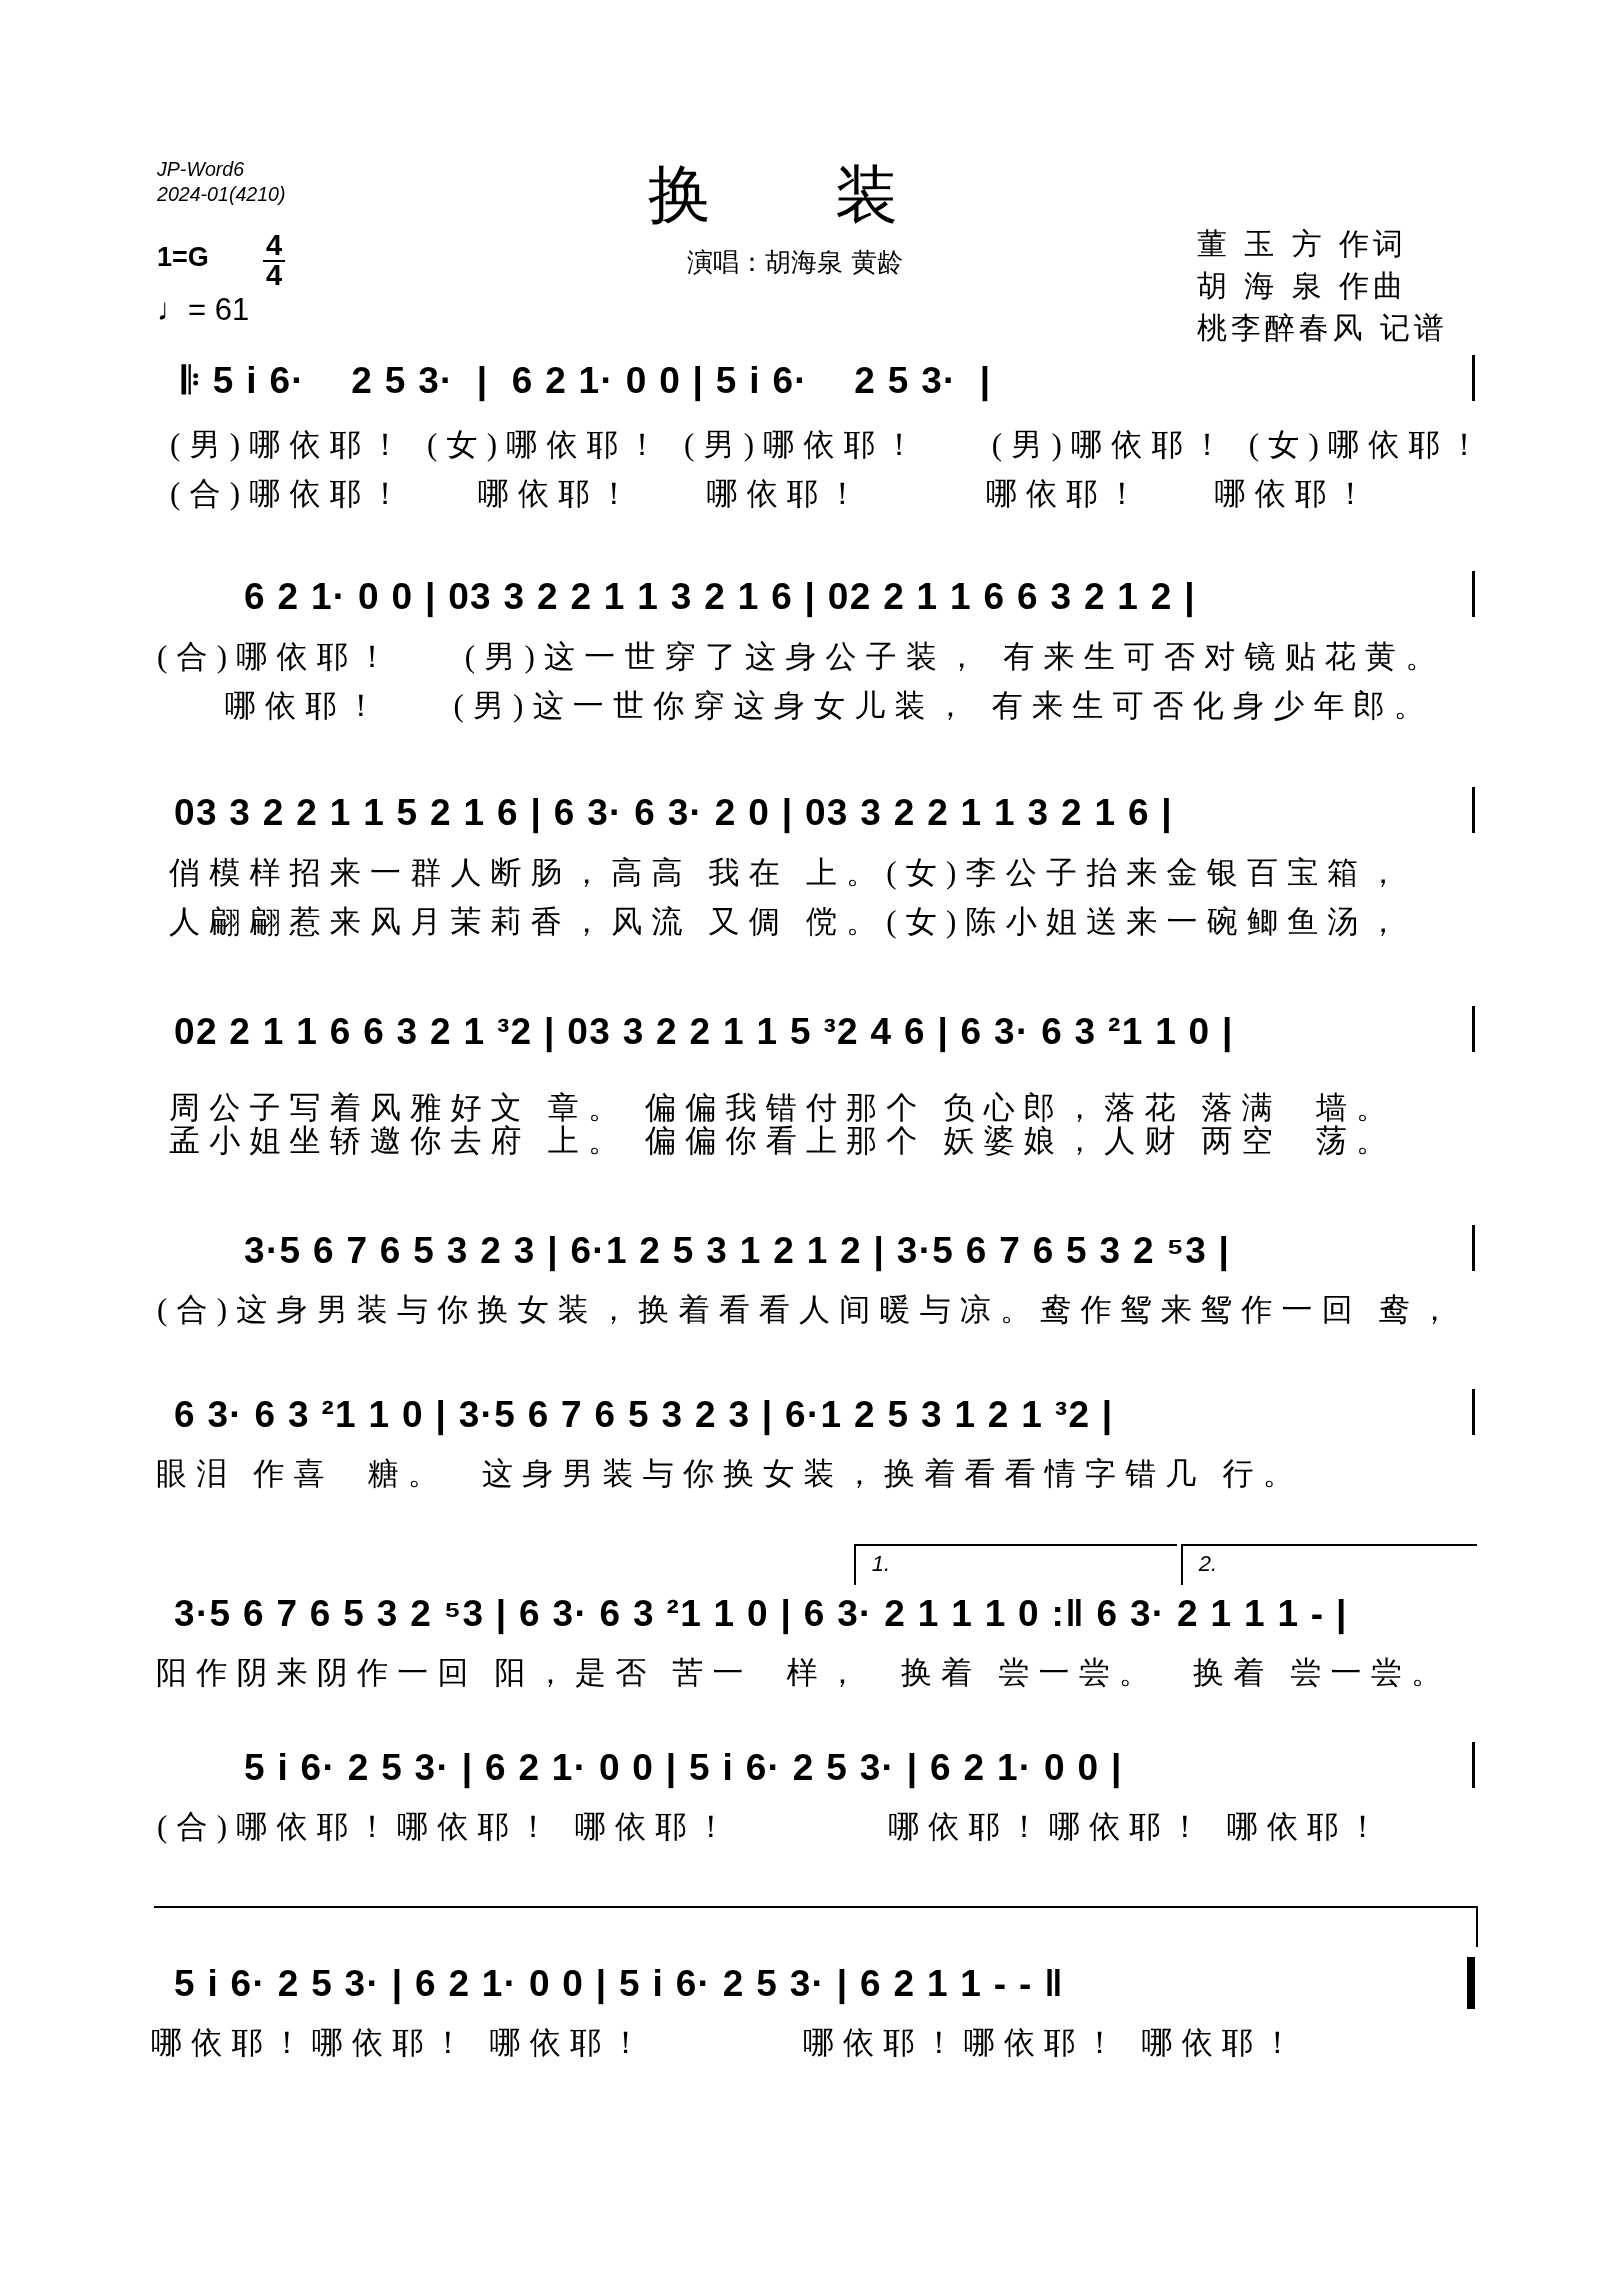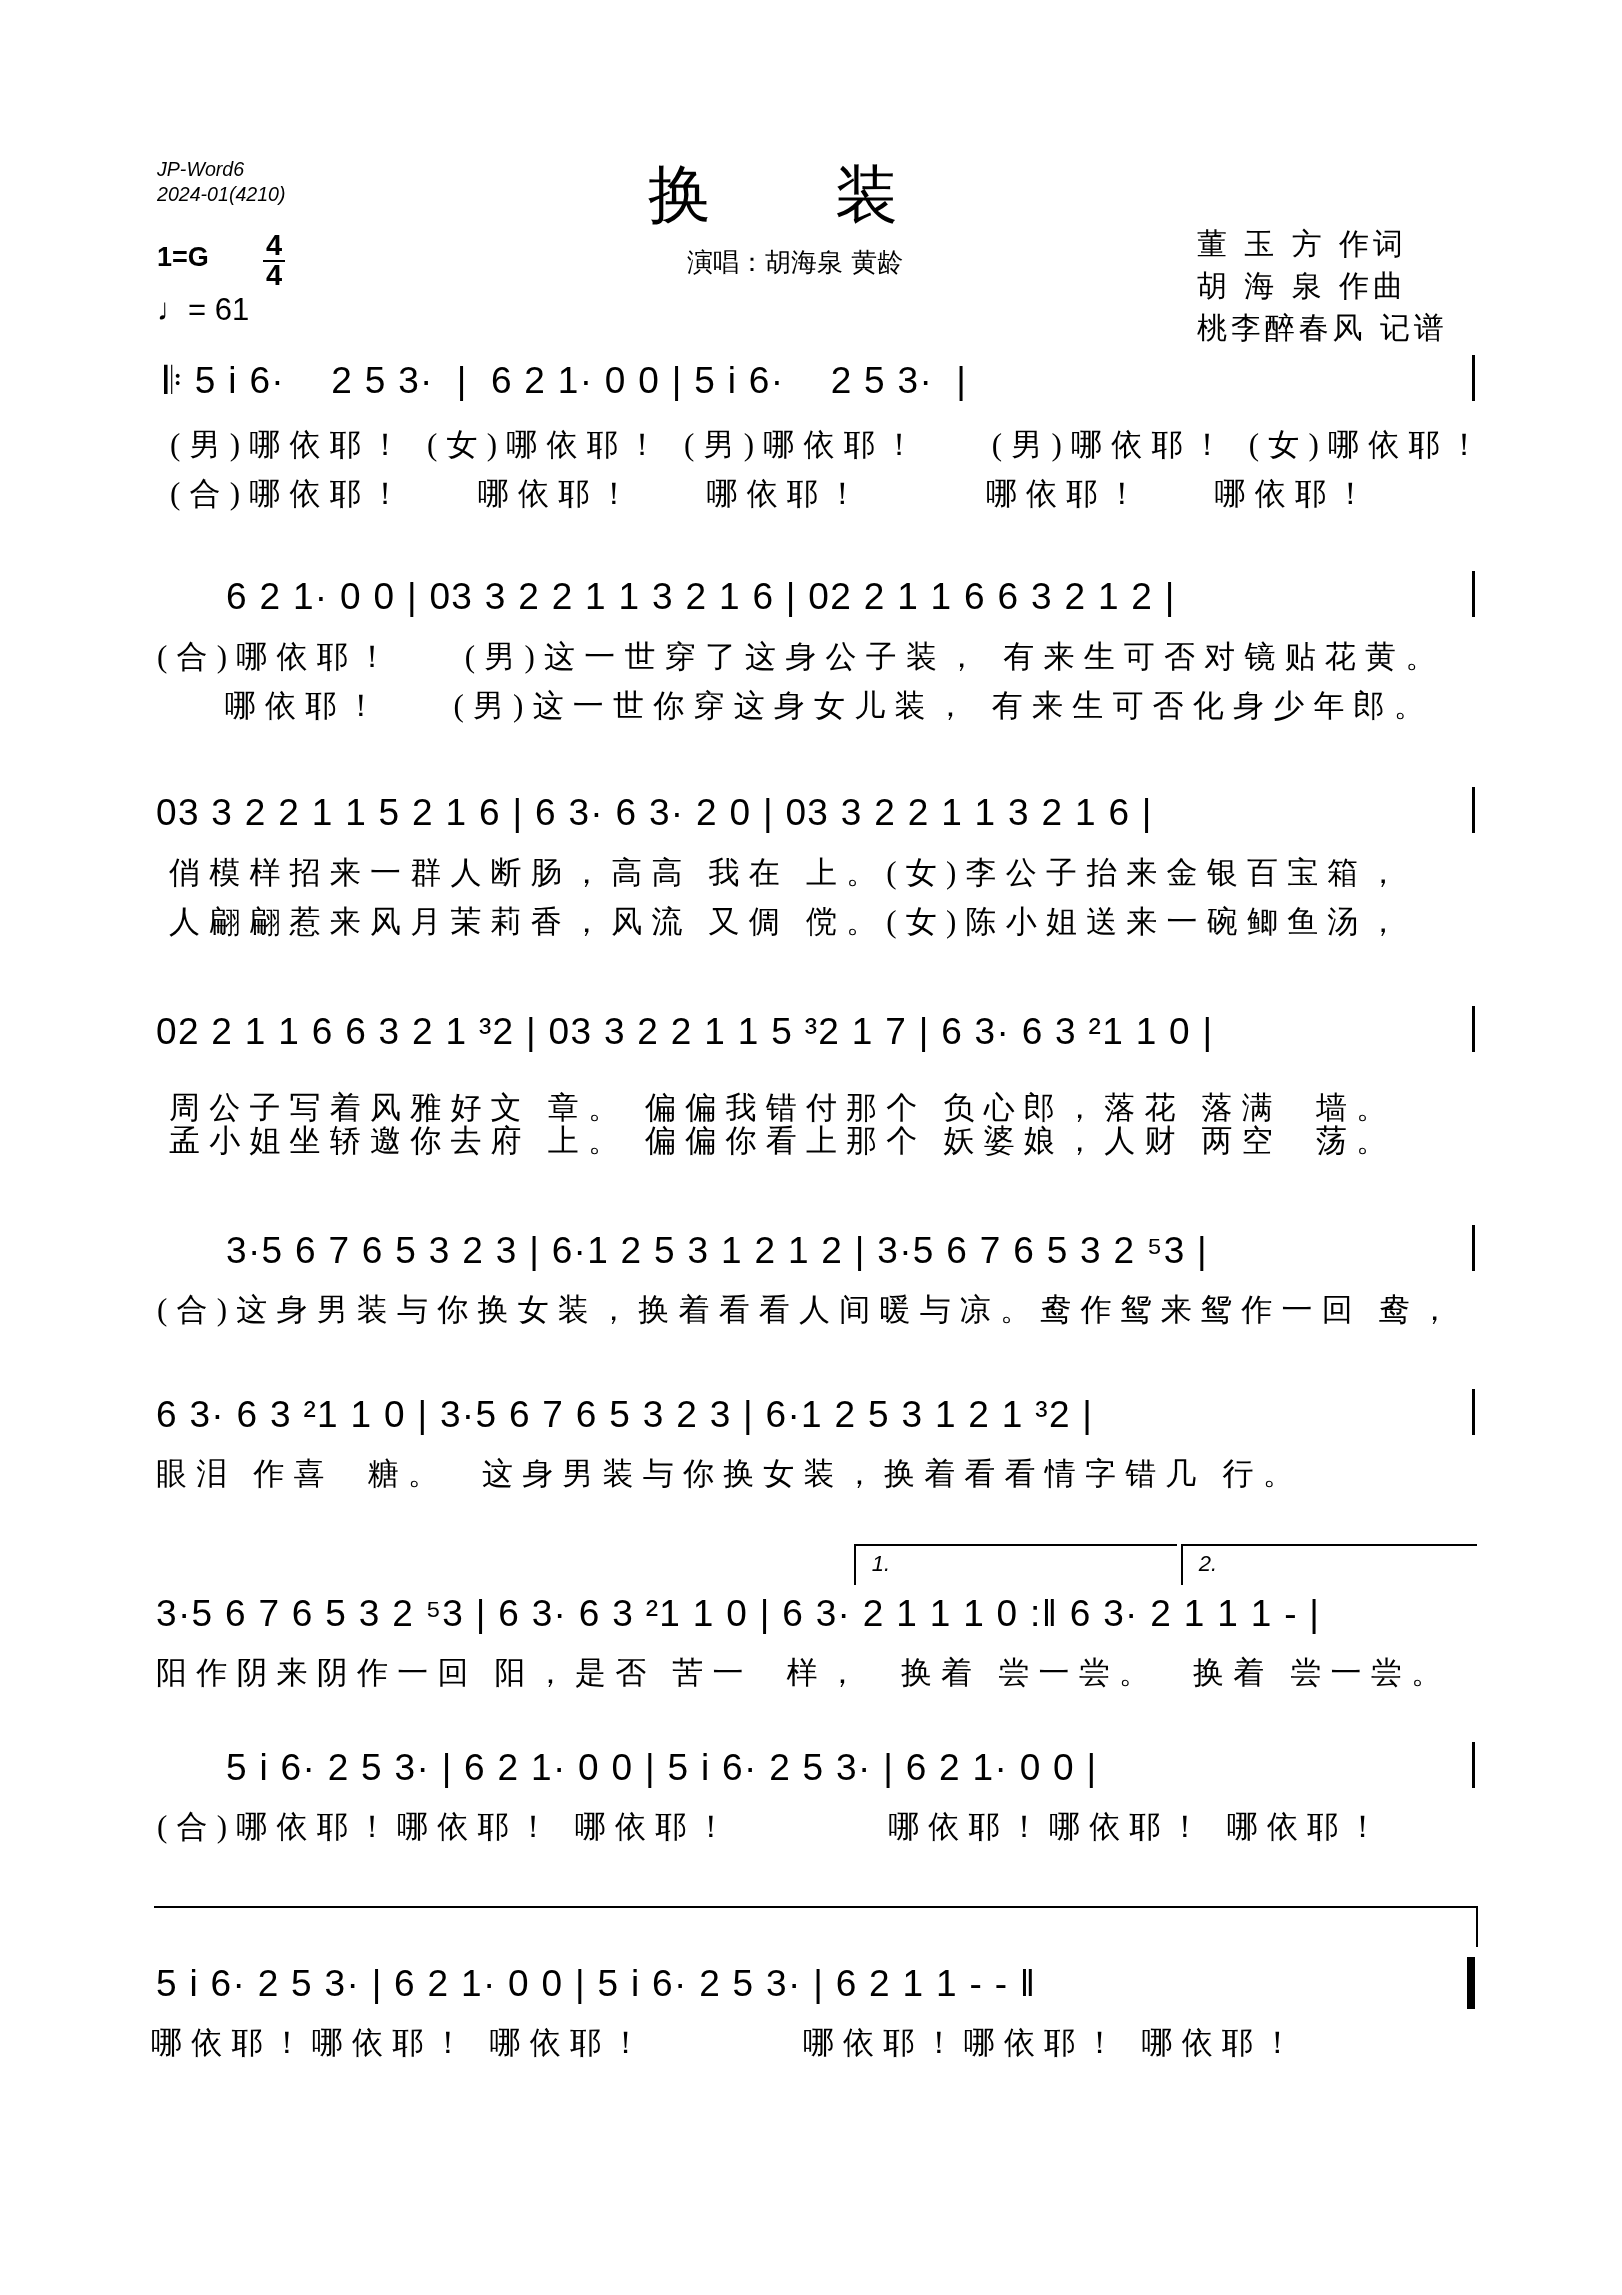--- a/index.html
+++ b/index.html
@@ -6,22 +6,22 @@
   body { width:1623px; height:2295px; position:relative; overflow:hidden; color:#000;
          font-family:"Liberation Sans", "DejaVu Sans", sans-serif; }
   .abs { position:absolute; }
   .meta-small { font-family:"Liberation Sans", sans-serif; font-style:italic; font-size:19.6px; line-height:25px; }
   .title { font-family:"DejaVu Serif", "Liberation Serif", serif; font-weight:normal; font-size:63px; letter-spacing:124px; }
   .key { font-family:"Liberation Sans", sans-serif; font-weight:bold; font-size:27px; }
   .credit { font-family:"DejaVu Serif", serif; font-size:30px; line-height:42px; letter-spacing:3.9px; text-align:left; }
   .singer { font-family:"DejaVu Serif", serif; font-size:26px; }
   
   .row { position:absolute; left:0; width:1623px; }
-  .notes { position:absolute; font-family:"Liberation Sans", sans-serif; font-weight:normal; font-size:37px;
-           white-space:pre; letter-spacing:1.3px; }
+  .notes { position:absolute; font-family:"Liberation Sans", sans-serif; font-weight:bold; font-size:37px;
+           white-space:pre; letter-spacing:1.3px;margin-left:18px; }
   .lyric { position:absolute; font-family:Liberation Serif, serif; font-size:31px;
            white-space:pre; letter-spacing:9.2px; }
   .barline { position:absolute; width:2.6px; background:#000; }
   .dbl-bar { position:absolute; width:7.9px; border-left:2.6px solid #000; border-right:6.5px solid #000; box-sizing:border-box; }
   .volta { position:absolute; border-top:2.6px solid #000; border-left:2.6px solid #000; height:39px; }
   .volta span { font-style:italic; font-size:22px; position:absolute; left:15.7px; top:5.2px; font-family:"Liberation Sans", sans-serif; }
   .coda-line { position:absolute; border-top:2.6px solid #000; border-right:2px solid #000; height:39px; }
 </style>
 </head>
 <body>
@@ -63,21 +63,21 @@
 </div>
 
 <div class="row" style="top:779px;">
   <div class="notes" style="left:156px;top:13px;">03 3 2 2 1 1 5 2 1 6 | 6 3· 6 3· 2 0 | 03 3 2 2 1 1 3 2 1 6 |</div>
   <div class="lyric" style="left:169px;top:73px;">俏模样招来一群人断肠，高高 我在 上。(女)李公子抬来金银百宝箱，</div>
   <div class="lyric" style="left:169px;top:122px;">人翩翩惹来风月茉莉香，风流 又倜 傥。(女)陈小姐送来一碗鲫鱼汤，</div>
   <div class="barline" style="left:1472px;top:7.9px;height:46px;"></div>
 </div>
 
 <div class="row" style="top:998px;">
-  <div class="notes" style="left:156px;top:13px;">02 2 1 1 6 6 3 2 1 ³2 | 03 3 2 2 1 1 5 ³2 1 7 | 6 3· 6 3 ²1 1 0 |</div>
+  <div class="notes" style="left:156px;top:13px;">02 2 1 1 6 6 3 2 1 ³2 | 03 3 2 2 1 1 5 ³2 4 6 | 6 3· 6 3 ²1 1 0 |</div>
   <div class="lyric" style="left:169px;top:73px;margin-top:16px;">周公子写着风雅好文 章。 偏偏我错付那个 负心郎，落花 落满  墙。</div>
   <div class="lyric" style="left:169px;top:122px;">孟小姐坐轿邀你去府 上。 偏偏你看上那个 妖婆娘，人财 两空  荡。</div>
   <div class="barline" style="left:1472px;top:7.9px;height:46px;"></div>
 </div>
 
 <div class="row" style="top:1217px;">
   <div class="notes" style="left:226px;top:13px;">3·5 6 7 6 5 3 2 3 | 6·1 2 5 3 1 2 1 2 | 3·5 6 7 6 5 3 2 ⁵3 |</div>
   <div class="lyric" style="left:157px;top:72px;">(合)这身男装与你换女装，换着看看人间暖与凉。鸯作鸳来鸳作一回 鸯，</div>
   <div class="barline" style="left:1472px;top:7.9px;height:46px;"></div>
 </div>

